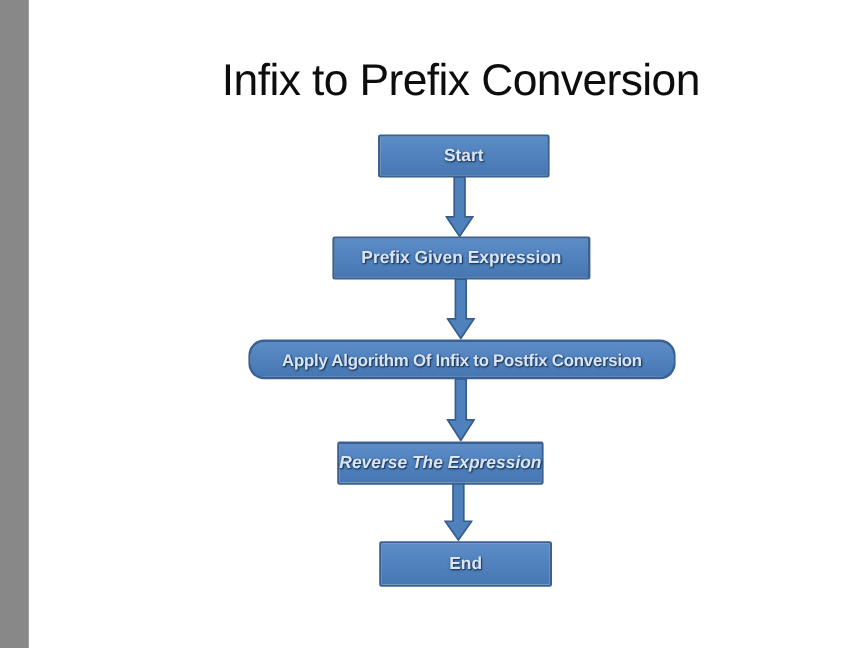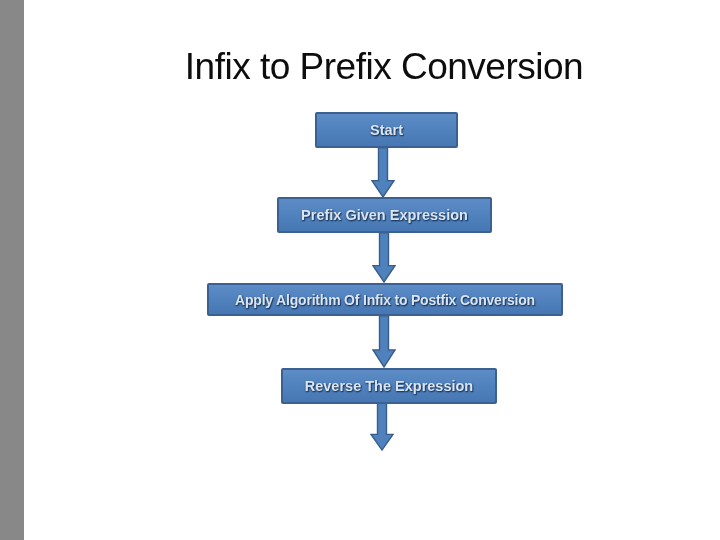--- a/index.html
+++ b/index.html
@@ -24,22 +24,22 @@
   .box{
     position:absolute; box-sizing:border-box;
     background:linear-gradient(180deg, var(--box-fill-light) 0%, var(--box-fill) 55%, var(--box-fill-dark) 100%);
     border:2px solid var(--box-border); border-radius:2px;
     display:flex; align-items:center; justify-content:center;
     color:var(--box-text); font-weight:bold; font-size:14.5px; white-space:nowrap;
     text-shadow:1px 1px 1px #1b3a5f, 0 1px 2px rgba(23,50,84,0.75);
   }
   .box-1{left:291px; top:112px; width:143px; height:36px;}
   .box-2{left:253px; top:197px; width:215px; height:36px;}
-  .box-3{left:183px; top:283px; width:356px; height:33px; font-size:14px; letter-spacing:-0.2px;}
-  .box-4{left:257px; top:368px; width:216px; height:36px;}
+  .box-3{left:183px; top:283px; width:356px; height:33px; font-size:14px; letter-spacing:-0.2px;border-radius:13px;}
+  .box-4{left:257px; top:368px; width:172px; height:36px;font-style:italic;}
   .box-5{left:292px; top:451px; width:144px; height:38px;}
   .arrow{position:absolute; display:block;}
   .arrow-1{left:347px; top:147px; width:24px; height:51px;}
   .arrow-2{left:348px; top:232px; width:24px; height:51px;}
   .arrow-3{left:348px; top:315px; width:24px; height:53px;}
   .arrow-4{left:346px; top:402px; width:24px; height:49px;}
   .arrow path{fill:var(--arrow-fill); stroke:var(--arrow-border); stroke-width:1.4;}
 </style>
 </head>
 <body>
@@ -57,13 +57,14 @@
     <path d="M7.5 0.7 H16.5 V33 H23 L12 49 L1 33 H7.5 Z"></path>
   </svg>
   <svg class="arrow arrow-4" viewBox="0 0 24 50" preserveAspectRatio="none" aria-hidden="true">
     <path d="M7.5 0.7 H16.5 V33 H23 L12 49 L1 33 H7.5 Z"></path>
   </svg>
 
   <div class="box box-1">Start</div>
   <div class="box box-2">Prefix Given Expression</div>
   <div class="box box-3">Apply Algorithm Of Infix to Postfix Conversion</div>
   <div class="box box-4">Reverse The Expression</div>
+  <div class="box box-5">End</div>
 </div>
 
 </body></html>

